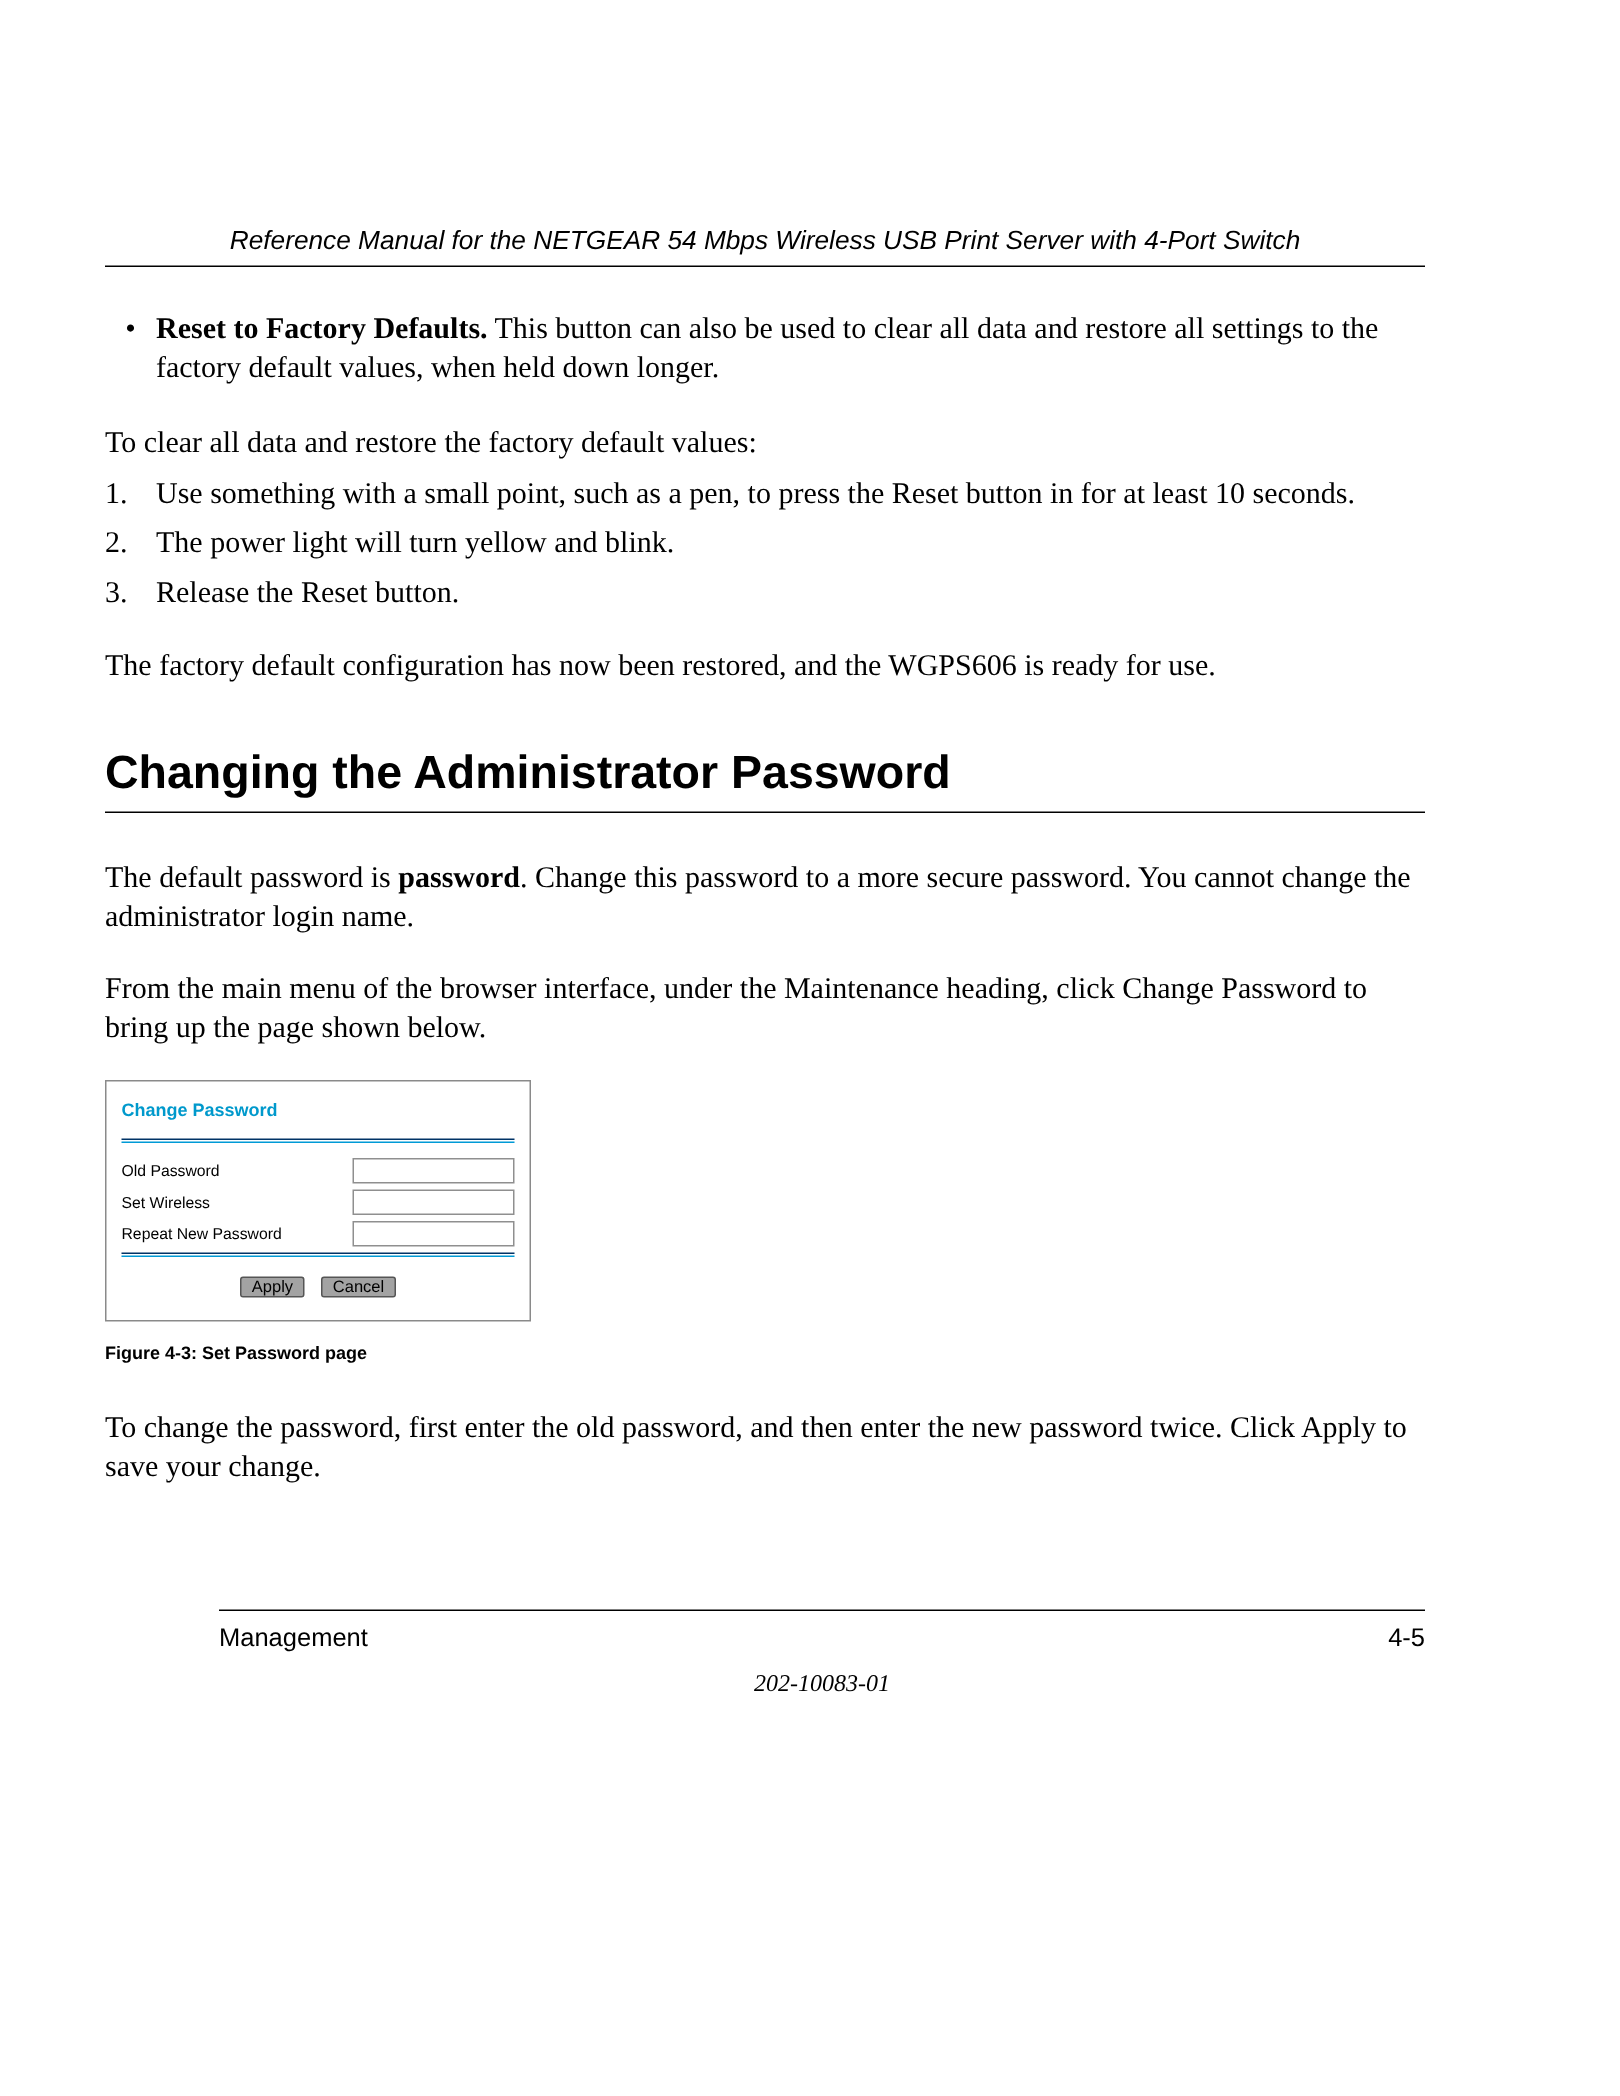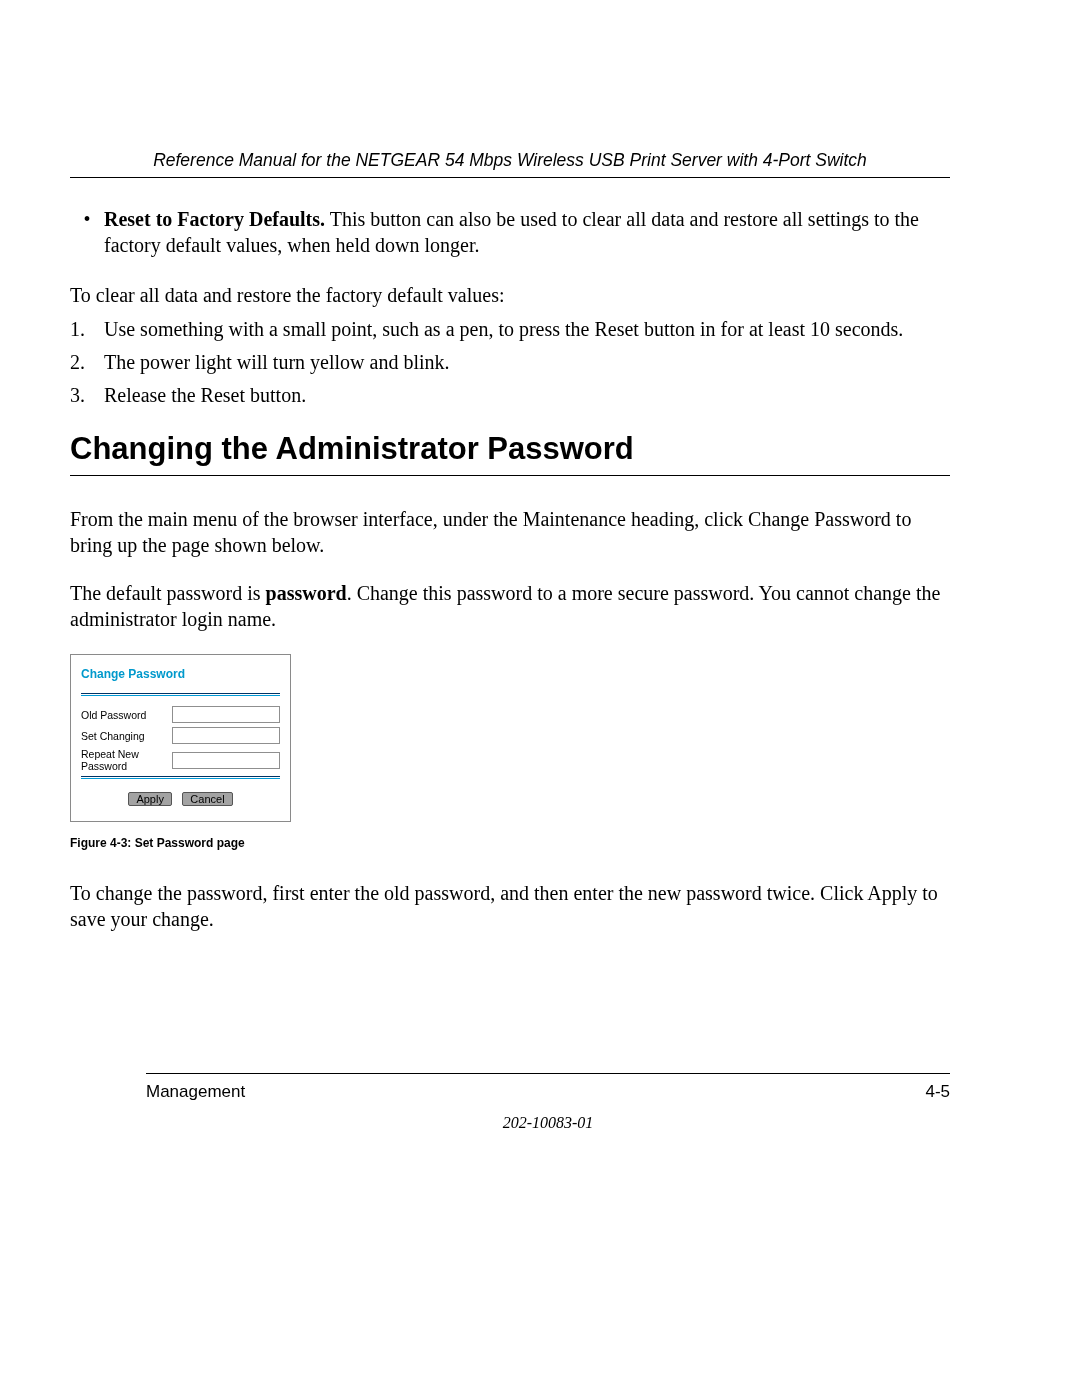--- a/index.html
+++ b/index.html
@@ -80,21 +80,21 @@
     .para-block {
       font-size: 20px;
       line-height: 26px;
       margin-bottom: 22px;
     }
     .para-block .bold { font-weight: bold; }
 
     
     .cp-box {
       border: 1px solid #8a8a8a;
-      width: 221px;
+      width: 284px;
       background: #ffffff;
       padding: 12px 10px 14px 10px;
       font-family: Arial, Helvetica, sans-serif;
       margin-bottom: 14px;
     }
     .cp-title {
       color: #0099cc;
       font-weight: bold;
       font-size: 12px;
       margin-bottom: 12px;
@@ -198,40 +198,41 @@
     <div class="ol-item">
       <div class="ol-num">2.</div>
       <div>The power light will turn yellow and blink.</div>
     </div>
     <div class="ol-item">
       <div class="ol-num">3.</div>
       <div>Release the Reset button.</div>
     </div>
   </div>
 
+  <div class="closing">The factory default configuration has now been restored, and the WGPS606 is ready for use.</div>
 
   <div class="section-heading">Changing the Administrator Password</div>
   <hr class="hr-section">
 
-  <div class="para-block">From the main menu of the browser interface, under the Maintenance heading, click Change Password to bring up the page shown below.</div>
-
   <div class="para-block">
     <span>The default password is </span><span class="bold">password</span><span>. Change this password to a more secure password. You cannot change the administrator login name.</span>
   </div>
+
+  <div class="para-block">From the main menu of the browser interface, under the Maintenance heading, click Change Password to bring up the page shown below.</div>
 
   <div class="cp-box">
     <div class="cp-title">Change Password</div>
     <hr class="cp-rule1">
     <hr class="cp-rule2">
     <div class="cp-row">
       <span class="cp-label">Old Password</span>
       <input type="password" class="cp-input" style="">
     </div>
     <div class="cp-row">
-      <span class="cp-label">Set Changing</span>
+      <span class="cp-label">Set Wireless</span>
       <input type="password" class="cp-input" style="">
     </div>
     <div class="cp-row">
       <span class="cp-label">Repeat New Password</span>
       <input type="password" class="cp-input" style="">
     </div>
     <hr class="cp-rule1">
     <hr class="cp-rule2">
     <div class="cp-btnrow">
       <button class="cp-btn">Apply</button>

